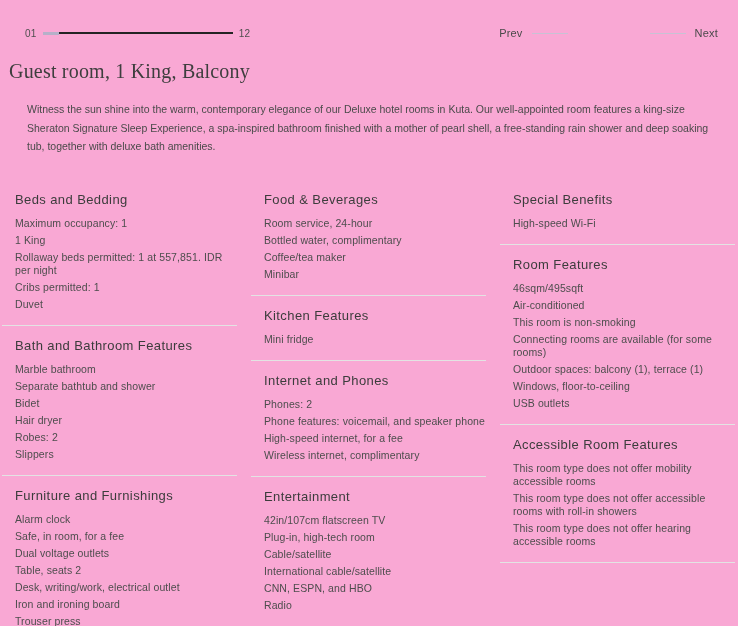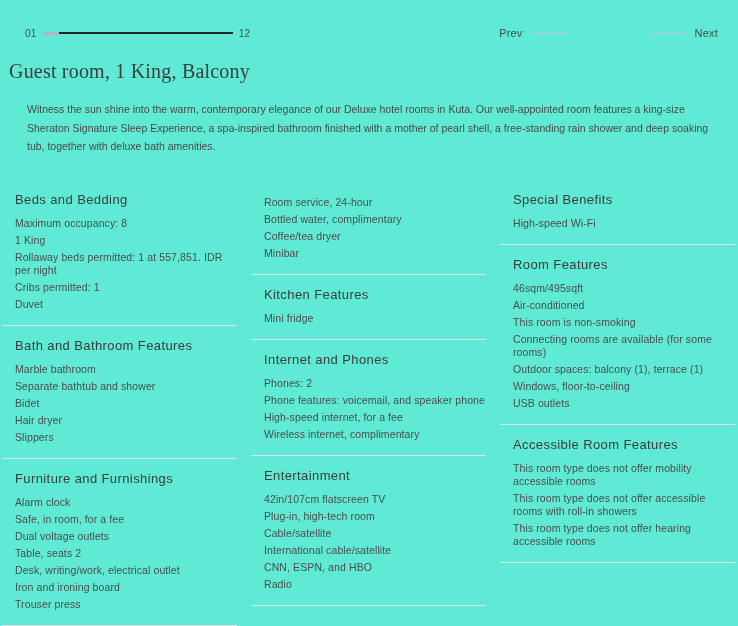--- a/index.html
+++ b/index.html
@@ -2,21 +2,21 @@
 <html><head>
 <meta charset="utf-8">
 <style>
   * { margin: 0; padding: 0; box-sizing: border-box; }
   html, body { background: #ffffff; }
   .page {
     position: relative;
     width: 738px;
     height: 626px;
     margin: 0 auto;
-    background: #5eead4;
+    background: #f9a8d4;
     font-family: "Liberation Sans", sans-serif;
     color: #4a4a4a;
     overflow: hidden;
   }
   
   .topbar {
     display: flex;
     justify-content: space-between;
     align-items: center;
     padding: 26px 20px 0 25px;
@@ -145,50 +145,52 @@
   </div>
 
   <h1 class="page-title">Guest room, 1 King, Balcony</h1>
 
   <p class="page-desc">Witness the sun shine into the warm, contemporary elegance of our Deluxe hotel rooms in Kuta. Our well-appointed room features a king-size Sheraton Signature Sleep Experience, a spa-inspired bathroom finished with a mother of pearl shell, a free-standing rain shower and deep soaking tub, together with deluxe bath amenities.</p>
 
   <div class="columns">
     <div class="column">
         <section class="feature-section">
           <h3 class="feature-heading">Beds and Bedding</h3>
-          <p class="feature-item">Maximum occupancy: 8</p>
+          <p class="feature-item">Maximum occupancy: 1</p>
           <p class="feature-item">1 King</p>
           <p class="feature-item">Rollaway beds permitted: 1 at 557,851. IDR per night</p>
           <p class="feature-item">Cribs permitted: 1</p>
           <p class="feature-item">Duvet</p>
         </section>
         <section class="feature-section">
           <h3 class="feature-heading">Bath and Bathroom Features</h3>
           <p class="feature-item">Marble bathroom</p>
           <p class="feature-item">Separate bathtub and shower</p>
           <p class="feature-item">Bidet</p>
           <p class="feature-item">Hair dryer</p>
+          <p class="feature-item">Robes: 2</p>
           <p class="feature-item">Slippers</p>
         </section>
         <section class="feature-section">
           <h3 class="feature-heading">Furniture and Furnishings</h3>
           <p class="feature-item">Alarm clock</p>
           <p class="feature-item">Safe, in room, for a fee</p>
           <p class="feature-item">Dual voltage outlets</p>
           <p class="feature-item">Table, seats 2</p>
           <p class="feature-item">Desk, writing/work, electrical outlet</p>
           <p class="feature-item">Iron and ironing board</p>
           <p class="feature-item">Trouser press</p>
         </section>
       </div>
     <div class="column">
         <section class="feature-section">
+          <h3 class="feature-heading">Food &amp; Beverages</h3>
           <p class="feature-item">Room service, 24-hour</p>
           <p class="feature-item">Bottled water, complimentary</p>
-          <p class="feature-item">Coffee/tea dryer</p>
+          <p class="feature-item">Coffee/tea maker</p>
           <p class="feature-item">Minibar</p>
         </section>
         <section class="feature-section">
           <h3 class="feature-heading">Kitchen Features</h3>
           <p class="feature-item">Mini fridge</p>
         </section>
         <section class="feature-section">
           <h3 class="feature-heading">Internet and Phones</h3>
           <p class="feature-item">Phones: 2</p>
           <p class="feature-item">Phone features: voicemail, and speaker phone</p>

